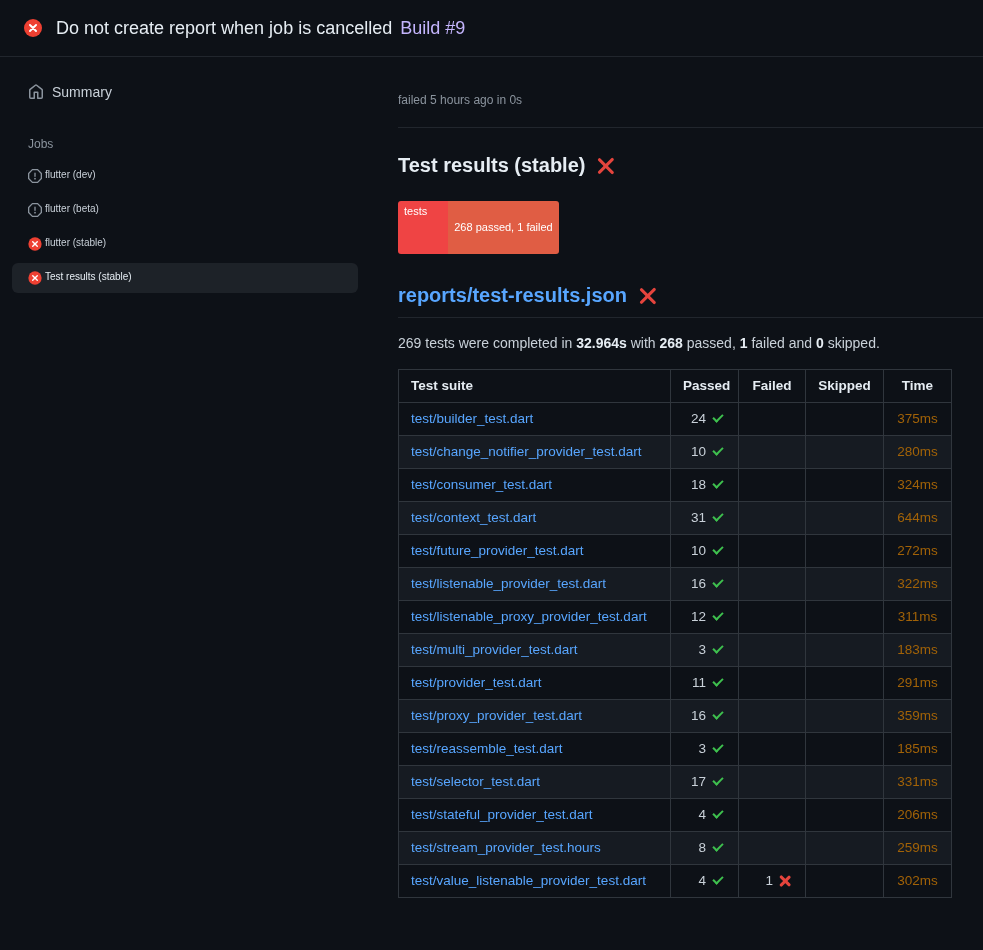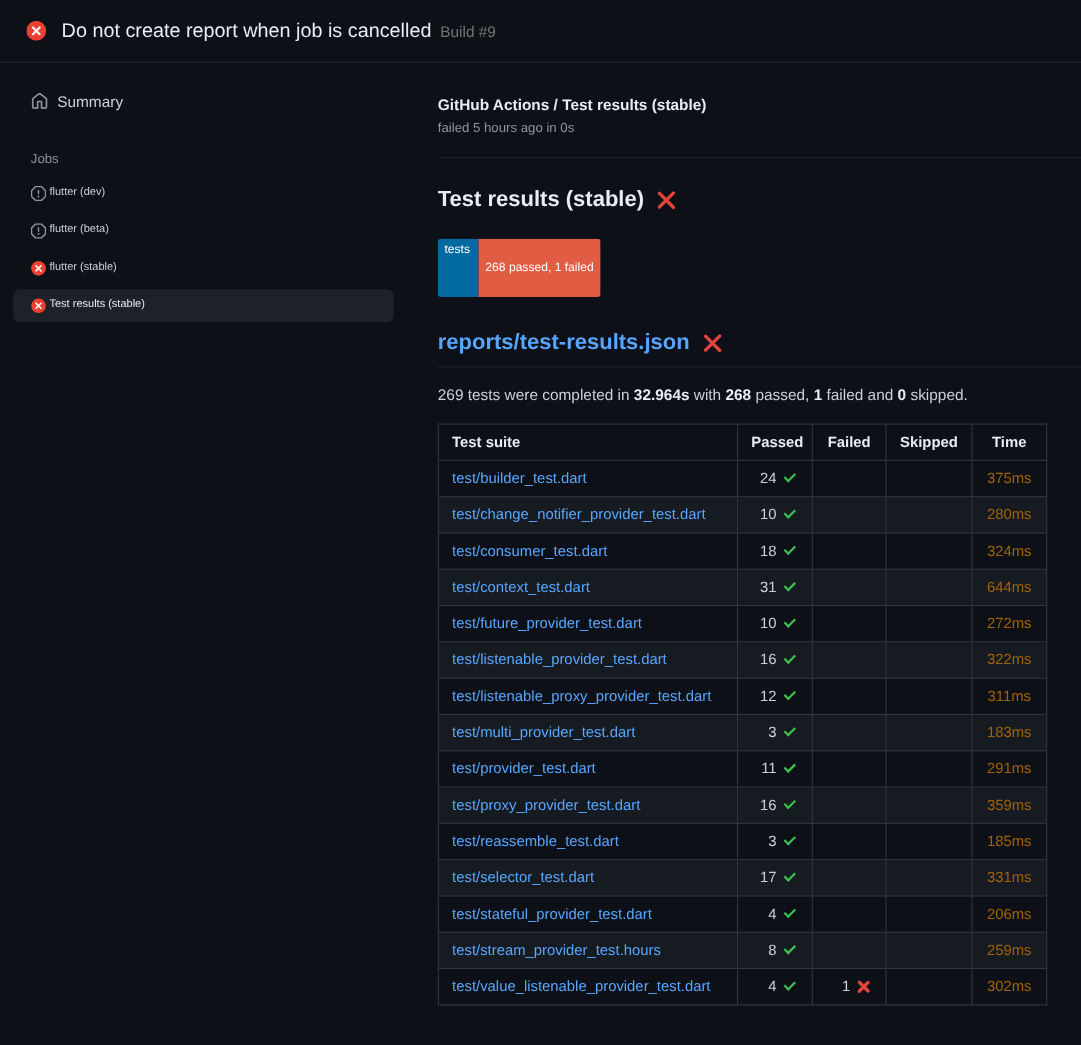--- a/index.html
+++ b/index.html
@@ -10,21 +10,21 @@
     font-family: "Liberation Sans", sans-serif;
   }
 
   
   .app-header {
     height: 57px; display: flex; align-items: center;
     padding: 0 24px; gap: 14px;
     border-bottom: 1px solid #21262d;
   }
   .app-header .title { font-size: 18px; font-weight: 400; color: #e6edf3; white-space: nowrap; }
-  .app-header .build { font-size: 14px; font-weight: 400; color: #737373; margin-left: 8px; }
+  .app-header .build { font-size: 18px; font-weight: 400; color: #c4b5fd; margin-left: 8px; }
 
   
   .layout { display: flex; height: 893px; }
   .sidebar { width: 370px; flex-shrink: 0; padding-top: 18px; }
   .main { flex: 1; min-width: 0; padding: 30px 0 0 28px; }
 
   
   .summary-item {
     display: flex; align-items: center; gap: 8px;
     margin: 0 12px; padding: 9px 16px; border-radius: 6px;
@@ -48,21 +48,21 @@
   .section-title {
     margin-top: 26px; display: flex; align-items: center; gap: 12px;
     font-size: 20px; font-weight: 700; color: #e6edf3;
   }
 
   .badge-wrap { margin-top: 24px; }
   .badge {
     display: inline-flex; font-size: 11px; line-height: 11px;
     border-radius: 3px; overflow: hidden; color: #ffffff;
   }
-  .badge-label { background: #0369a1; padding: 5px 8px 5px 6px; }
+  .badge-label { background: #ef4444; padding: 5px 21px 5px 6px; }
   .badge-value { background: #e05d44; padding: 21px 6px; }
 
   .report-title {
     margin-top: 30px; padding-bottom: 10px; border-bottom: 1px solid #21262d;
     display: flex; align-items: center; gap: 12px;
     font-size: 20px; font-weight: 700;
   }
   .report-title a { color: #58a6ff; text-decoration: none; }
 
   .summary-line { margin-top: 17px; font-size: 14px; color: #c9d1d9; }
@@ -166,21 +166,20 @@
           </svg>
         </span>
         <span>Test results (stable)</span>
       </div>
 
     </div>
   </div>
 
   <div class="main">
 
-    <div class="breadcrumb">GitHub Actions / Test results (stable)</div>
     <div class="run-status">failed 5 hours ago in 0s</div>
     <div class="divider"></div>
 
     <div class="section-title">
       <span>Test results (stable)</span>
       <span class="x-mark lg"></span>
     </div>
 
     <div class="badge-wrap">
       <span class="badge">

